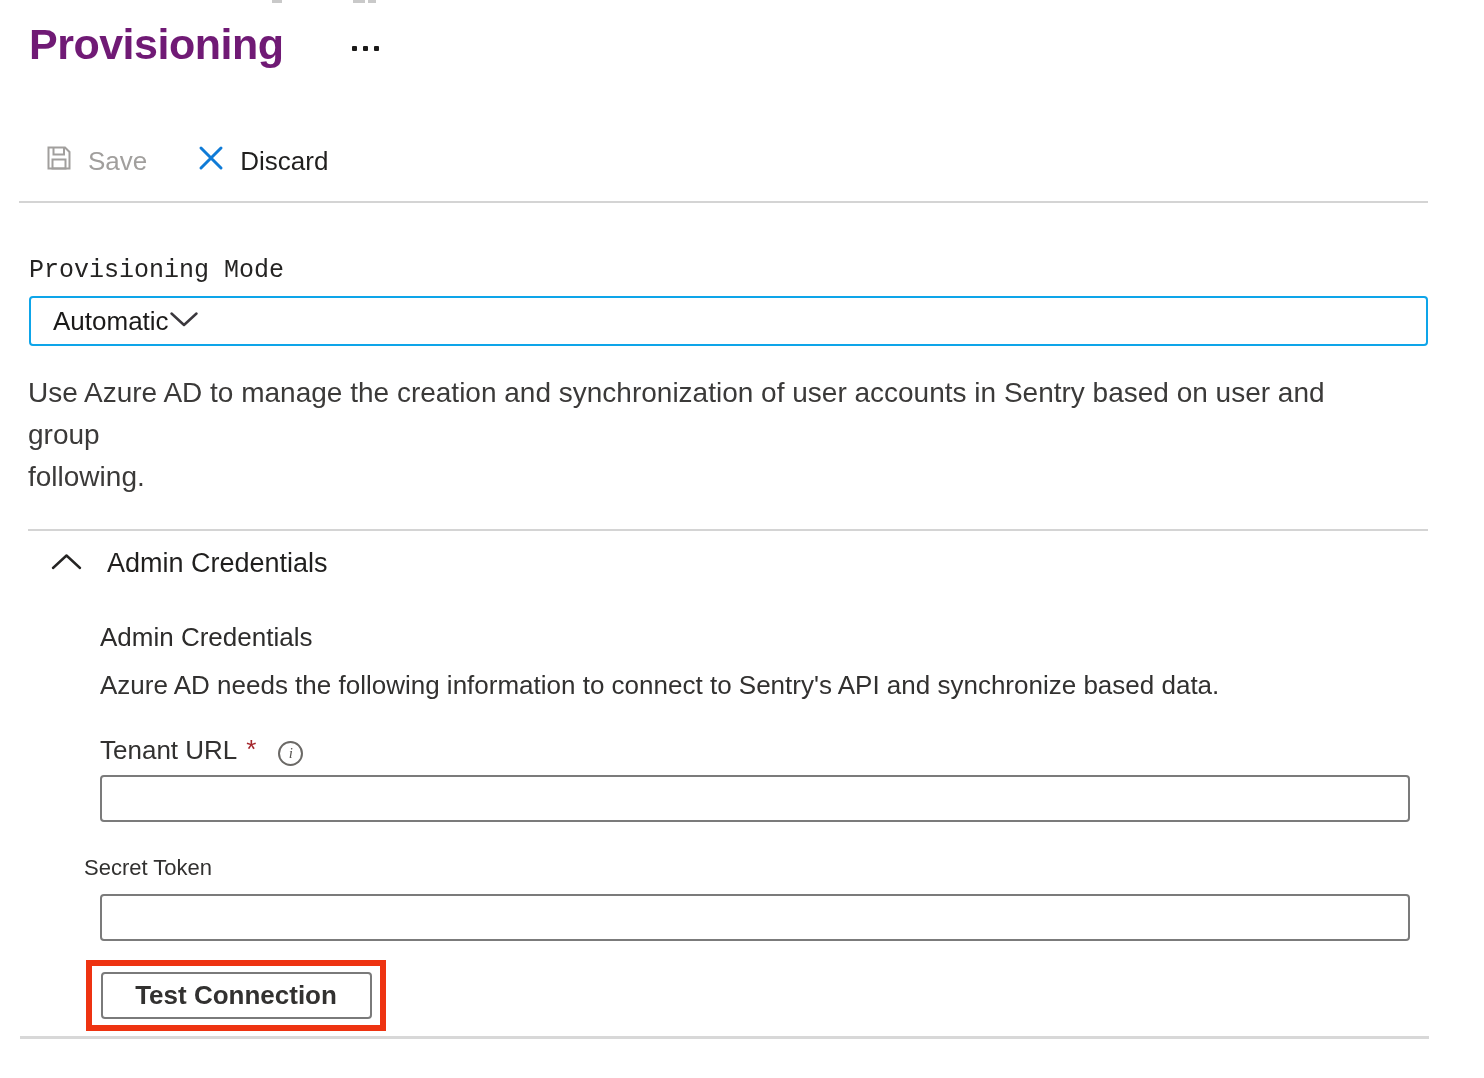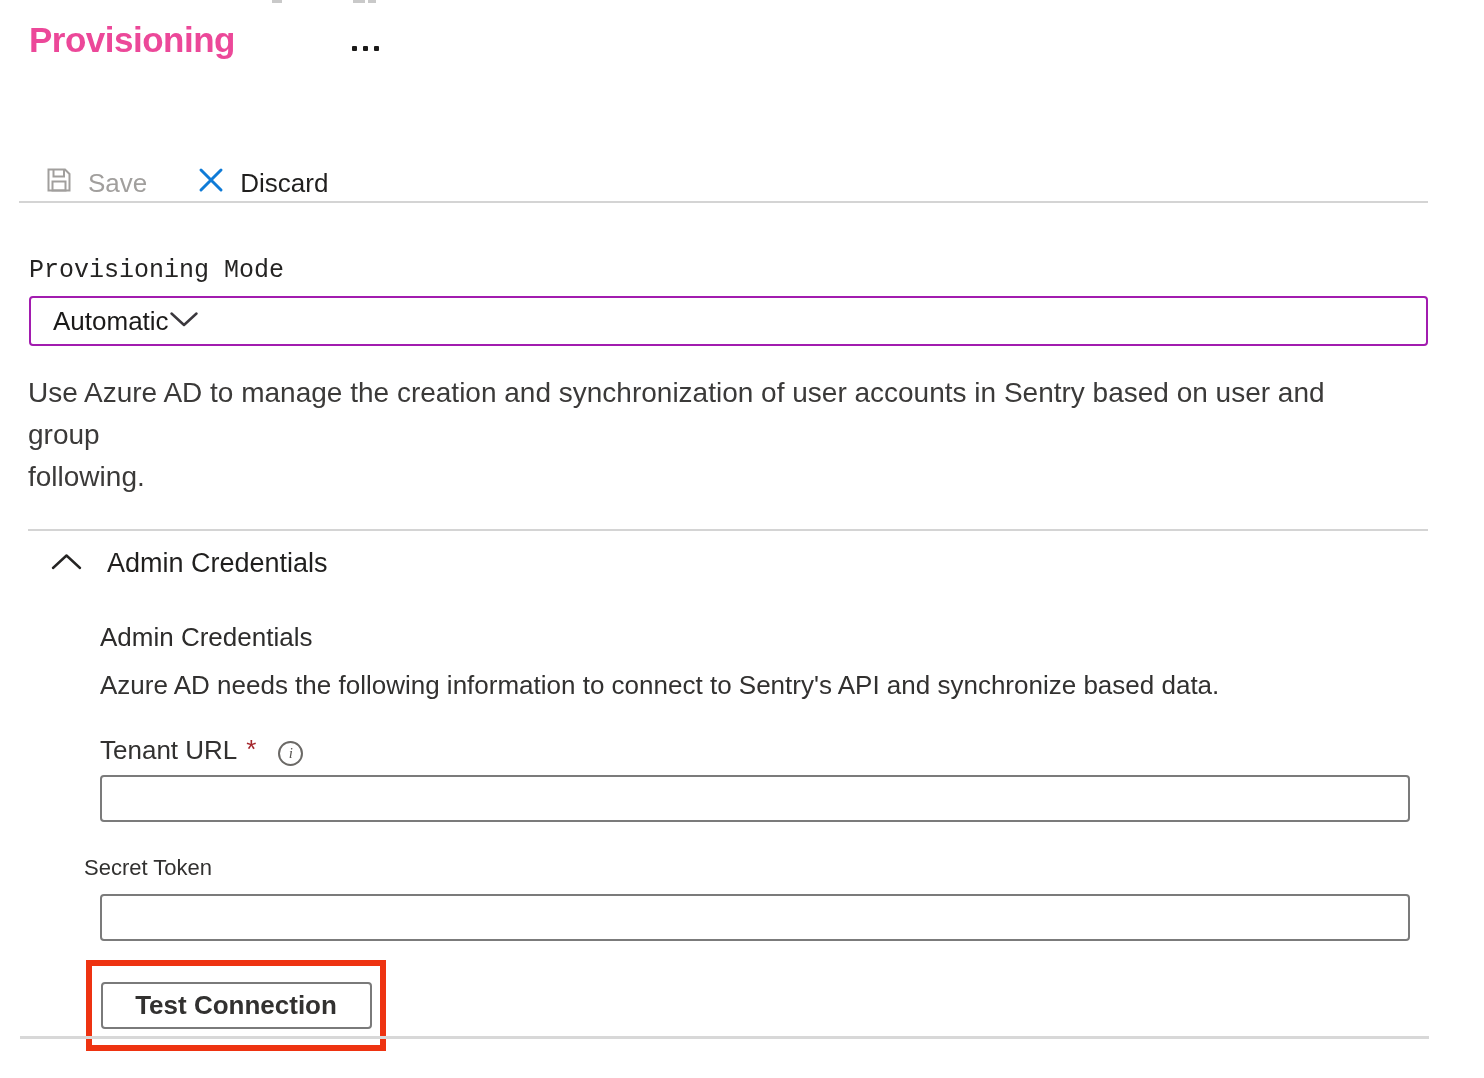--- a/index.html
+++ b/index.html
@@ -7,42 +7,42 @@
   body { font-family:"Liberation Sans","DejaVu Sans",sans-serif; color:#323130; }
   .page { position:relative; width:1484px; height:1078px; background:#fff; overflow:hidden; }
 
   
   .frag { position:absolute; top:0; height:3px; background:#c9c9c9; }
   .frag.f1 { left:272px; width:10px; }
   .frag.f2 { left:353px; width:12px; }
   .frag.f3 { left:368px; width:8px; }
 
   
-  .page-title { position:absolute; left:29px; top:20px; font-size:35px; font-weight:700;
-                color:#ec4899; letter-spacing:-0.5px; }
+  .page-title { position:absolute; left:29px; top:20px; font-size:43px; font-weight:700;
+                color:#701a75; letter-spacing:-0.5px; }
   .more-btn { position:absolute; left:348px; top:42px; display:flex; gap:6px; background:none;
               border:none; cursor:pointer; padding:4px; }
   .more-btn .dot { width:5px; height:5px; background:#1b1a19; border-radius:1px; }
 
   
   .toolbar { position:absolute; left:45px; top:144px; display:flex; align-items:center; gap:50px; }
   .cmd { display:flex; align-items:center; gap:15px; background:none; border:none;
-         font-family:inherit; font-size:26px; cursor:pointer;margin-top:22px; }
+         font-family:inherit; font-size:26px; cursor:pointer; }
   .cmd.save { color:#a19f9d; }
   .cmd.discard { color:#201f1e;align-items:center; }
 
   .divider { position:absolute; background:#d4d4d4; height:2px; }
   .div1 { left:19px; top:201px; width:1409px; }
   .div2 { left:28px; top:529px; width:1400px; }
   .div3 { left:20px; top:1036px; width:1409px; background:#d8d8d8; height:3px; }
 
   
   .mode-label { position:absolute; left:29px; top:256px; font-size:25px; color:#252423;font-family:Liberation Mono, monospace; }
   .dropdown { position:absolute; left:29px; top:296px; width:1399px; height:50px;
-              border:2px solid #a21caf; border-radius:4px; background:#fff;
+              border:2px solid #0ea5e9; border-radius:4px; background:#fff;
               display:flex; align-items:center; padding:0 22px; cursor:pointer; }
   .dropdown .value { font-size:26px; color:#1b1a19; }
   .dropdown svg { margin-left:auto; }
 
   .mode-desc { position:absolute; left:28px; top:372px; width:1330px; font-size:28px;
                line-height:42px; color:#3b3a39; }
 
   
   .section-header { position:absolute; left:50px; top:548px; display:flex; align-items:center;
                     gap:24px; cursor:pointer; }
@@ -60,21 +60,21 @@
                font-family:"Liberation Serif",serif; font-style:italic; }
 
   .text-input { position:absolute; left:100px; width:1310px; height:47px;
                 border:2px solid #7b7b7b; border-radius:4px; background:#fff;
                 font-size:24px; padding:0 14px; font-family:inherit; }
   .input-tenant { top:775px; }
   .secret-label { position:absolute; left:84px; top:855px; font-size:22px; color:#323130; }
   .input-secret { top:894px; }
 
   
-  .red-box { position:absolute; left:86px; top:960px; width:300px; height:91px;
+  .red-box { position:absolute; left:86px; top:960px; width:300px; height:71px;
              border:6px solid #ee3311; display:flex; align-items:center; justify-content:center; }
   .test-btn { width:271px; height:47px; background:#fff; border:2px solid #7a7a7a;
               border-radius:4px; font-family:inherit; font-size:26px; font-weight:600;
               color:#323130; cursor:pointer; }
 </style>
 </head>
 <body>
 
 <div class="page">
 

